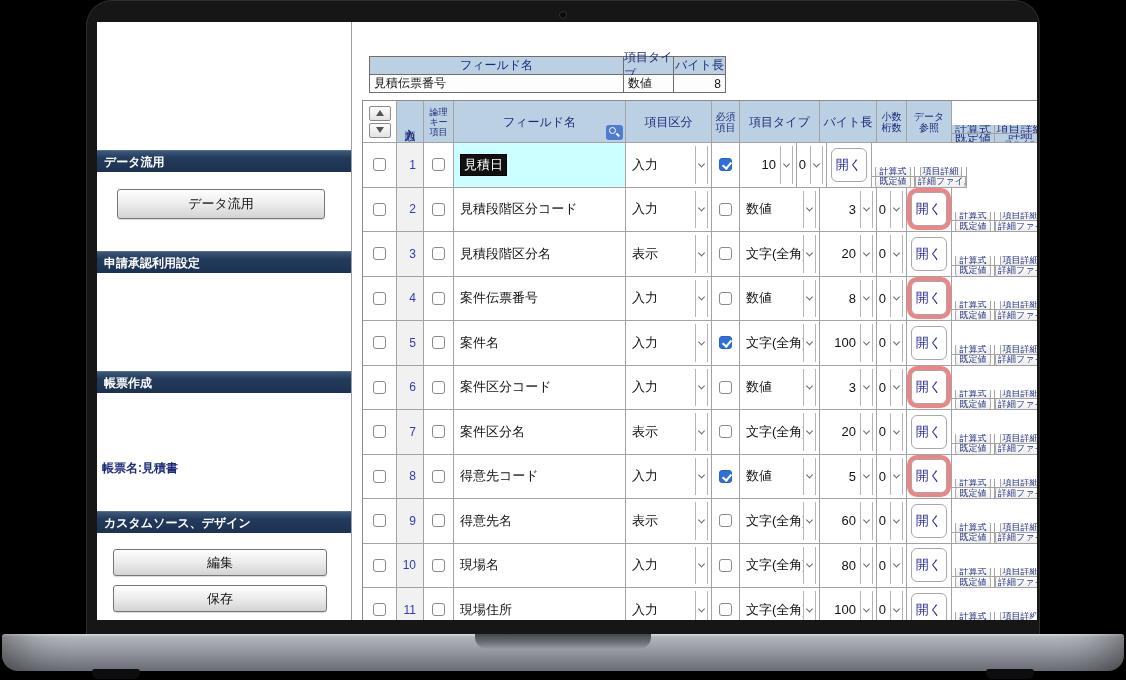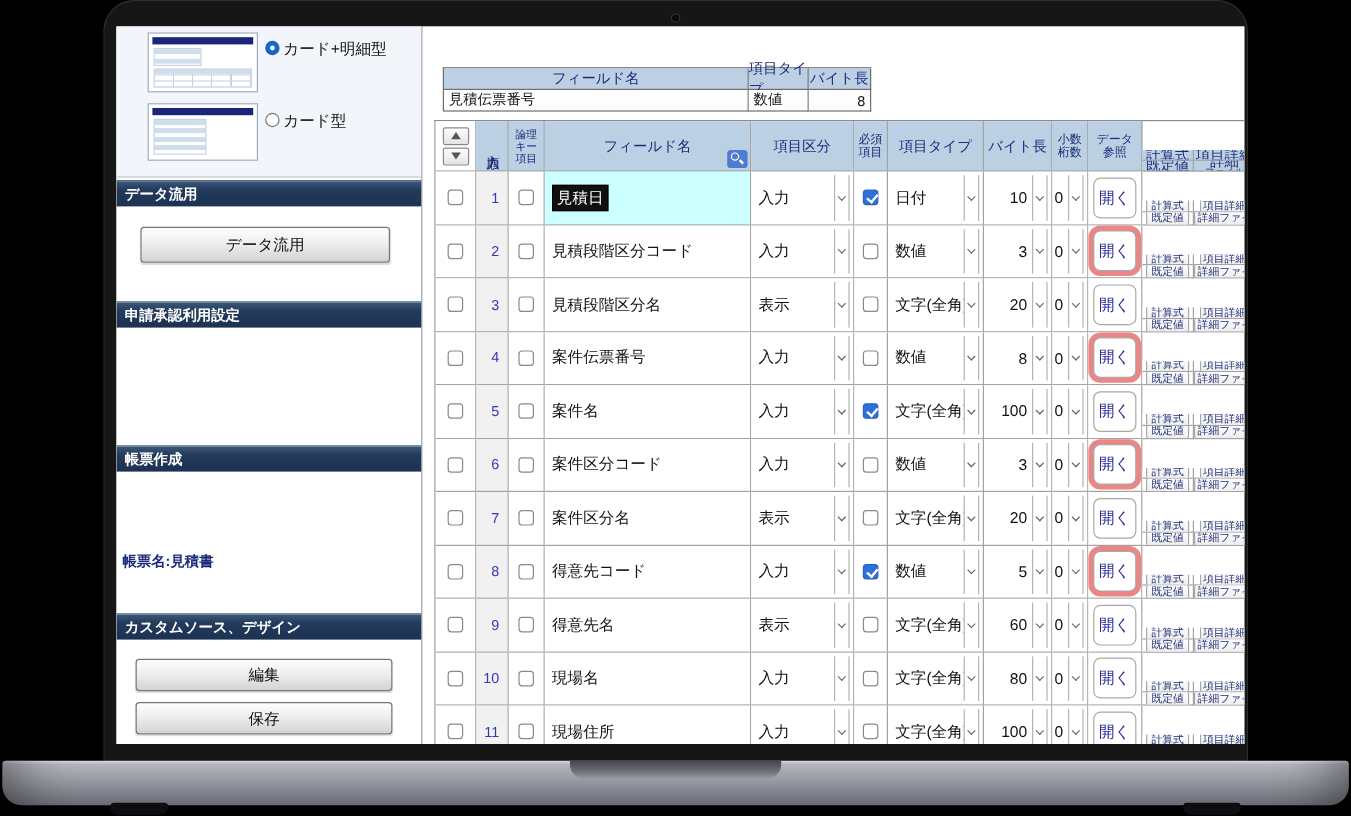--- a/index.html
+++ b/index.html
@@ -68,21 +68,21 @@
   .tabs { position:absolute; left:8px; top:496px; width:240px; height:23px;
     display:flex; border-bottom:1px solid #8a8a8a; }
   .tab { flex:1; border:1px solid #8a8a8a; border-bottom:none; background:#f1f1f1;
     font-size:12px; text-align:center; line-height:22px; color:#222;
     border-radius:2px 2px 0 0; margin-right:2px; }
   .tab.active { background:#fff; position:relative; }
   .tab.active::after { content:""; position:absolute; left:0; right:0; bottom:-1px; height:1px; background:#fff; }
 
   
   .main { position:absolute; left:256px; top:0; width:684px; height:598px;
-    background:#fff; overflow:hidden; }
+    background:#fff; overflow:hidden;border-radius:11px; }
 
   
   .mini { position:absolute; left:16px; top:34px; border-left:1px solid #6e6e6e;
     border-top:1px solid #6e6e6e; font-size:12px; }
   .mini .r { display:flex; height:18px; }
   .mini .c { border-right:1px solid #6e6e6e; border-bottom:1px solid #6e6e6e;
     display:flex; align-items:center; }
   .mini .hd { background:#bcd0e4; color:#1d2b7a; justify-content:center; }
   .mini .w1 { width:254px; } .mini .w2 { width:50px; } .mini .w3 { width:52px; }
   .mini .val { padding-left:4px; background:#fdfdfd; }
@@ -163,35 +163,20 @@
 </head>
 <body>
 
 <div class="lid">
   <div class="camera"></div>
 </div>
 
 <div class="screen">
 
   <div class="sidebar">
-    <div class="type-panel">
-      <div class="thumb" style="left:26px;top:5px;width:92px;height:50px;">
-        <div class="t-bar"></div>
-          <div class="t-grid-sm"></div>
-          <div class="t-grid-lg"></div>
-      </div>
-      <span class="radio selected" style="left:124px;top:12px;"></span>
-      <span class="opt-label" style="left:139px;top:10px;">カード+明細型</span>
-      <div class="thumb" style="left:26px;top:64px;width:92px;height:48px;">
-        <div class="t-bar"></div>
-          <div class="t-rows"></div>
-      </div>
-      <span class="radio" style="left:124px;top:72px;"></span>
-      <span class="opt-label" style="left:139px;top:70px;">カード型</span>
-    </div>
 
     <div class="sec-header" style="top:128px;">データ流用</div>
     <button class="gbtn" style="left:20px;top:167px;width:208px;">データ流用</button>
 
     <div class="sec-header" style="top:229px;">申請承認利用設定</div>
 
     <div class="sec-header" style="top:349px;">帳票作成</div>
     <div class="report-name" style="left:5px;top:438px;">帳票名:見積書</div>
 
     <div class="sec-header" style="top:469px;margin-top:20px;">カスタムソース、デザイン</div>
@@ -284,28 +269,20 @@
               <div class="sel">
       <span class="val">入力</span>
       <span class="arrowbox">
                   <i class="chev"></i>
                 </span>
               </div>
             </div>
     <div class="td c6">
               <span class="cb req-cb checked"></span>
             </div>
-    <div class="td c7">
-              <div class="sel">
-      <span class="val">日付</span>
-      <span class="arrowbox">
-                  <i class="chev"></i>
-                </span>
-              </div>
-            </div>
     <div class="td c8">
               <div class="sel">
       <span class="val num">10</span>
       <span class="arrowbox">
                   <i class="chev"></i>
                 </span>
               </div>
             </div>
     <div class="td c9">
               <div class="sel">

